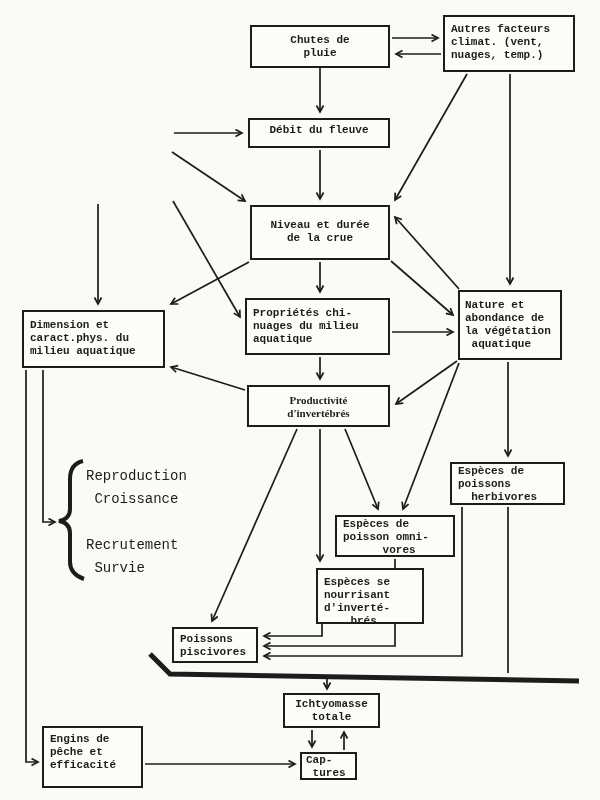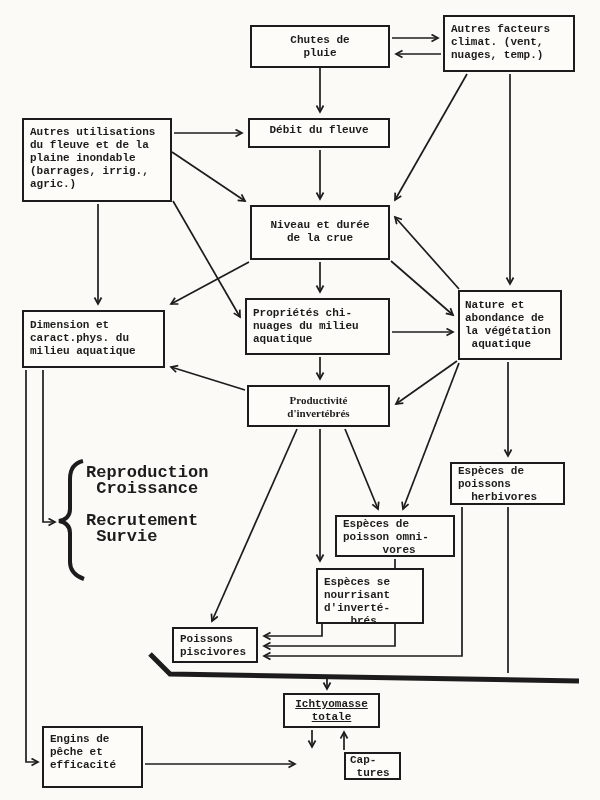--- a/index.html
+++ b/index.html
@@ -11,21 +11,21 @@
   }
   #edges{position:absolute;left:0;top:0;width:600px;height:800px;}
   .node{
     position:absolute;box-sizing:border-box;
     border:2px solid #1c1c1c;background:#fdfcf8;
     font-size:11px;font-weight:bold;line-height:13px;
     white-space:pre;padding:4px 6px;letter-spacing:0px;
   }
   .c{text-align:center;}
   .freetext{
-    position:absolute;font-size:17px;font-weight:bold;line-height:16px;
+    position:absolute;font-size:14px;font-weight:normal;line-height:23px;
     white-space:pre;letter-spacing:0px;
   }
 </style>
 </head>
 <body>
 
 <div id="page">
 
   <svg id="edges" viewBox="0 0 600 800" xmlns="http://www.w3.org/2000/svg">
     <defs>
@@ -80,25 +80,20 @@
     <polyline points="150,654 170,674 579,681" fill="none" stroke="#1c1c1c" stroke-width="5"></polyline>
 
     <path d="M 83 461 Q 70 464 70 479 L 70 509 Q 70 519 59 521 Q 70 523 70 533 L 70 562 Q 70 574 84 579" fill="none" stroke="#1c1c1c" stroke-width="4"></path>
   </svg>
 
   <div class="node c" style="left:250px;top:25px;width:140px;height:43px;padding-top:7px;">Chutes de
 pluie</div>
   <div class="node" style="left:443px;top:15px;width:132px;height:57px;padding-top:6px;">Autres facteurs
 climat. (vent,
 nuages, temp.)</div>
-  <div class="node" style="left:22px;top:118px;width:150px;height:84px;padding-top:6px;">Autres utilisations
-du fleuve et de la
-plaine inondable
-(barrages, irrig.,
-agric.)</div>
   <div class="node c" style="left:248px;top:118px;width:142px;height:30px;">Débit du fleuve</div>
   <div class="node c" style="left:250px;top:205px;width:140px;height:55px;padding-top:12px;">Niveau et durée
 de la crue</div>
   <div class="node" style="left:22px;top:310px;width:143px;height:58px;padding-top:7px;">Dimension et
 caract.phys. du
 milieu aquatique</div>
   <div class="node" style="left:245px;top:298px;width:145px;height:57px;padding-top:7px;">Propriétés chi-
 nuages du milieu
 aquatique</div>
   <div class="node" style="left:458px;top:290px;width:104px;height:70px;padding-top:7px;padding-left:5px;padding-right:4px;">Nature et
@@ -112,23 +107,23 @@
   herbivores</div>
   <div class="node" style="left:335px;top:515px;width:120px;height:42px;padding-top:1px;">Espèces de
 poisson omni-
       vores</div>
   <div class="node" style="left:270px;top:568px;width:108px;height:56px;padding-top:6px;margin-left:46px;">Espèces se
 nourrisant
 d'inverté-
     brés</div>
   <div class="node" style="left:172px;top:627px;width:86px;height:36px;padding-top:4px;">Poissons
 piscivores</div>
-  <div class="node c" style="left:283px;top:693px;width:97px;height:35px;padding-top:3px;text-decoration:underline;">Ichtyomasse
+  <div class="node c" style="left:283px;top:693px;width:97px;height:35px;padding-top:3px;">Ichtyomasse
 totale</div>
-  <div class="node" style="left:300px;top:752px;width:57px;height:28px;padding:0 4px;margin-left:44px;">Cap-
+  <div class="node" style="left:300px;top:752px;width:57px;height:28px;padding:0 4px;">Cap-
  tures</div>
   <div class="node" style="left:42px;top:726px;width:101px;height:62px;padding-top:5px;">Engins de
 pêche et
 efficacité</div>
 
   <div class="freetext" style="left:86px;top:465px;">Reproduction
  Croissance
 
 Recrutement
  Survie</div>

